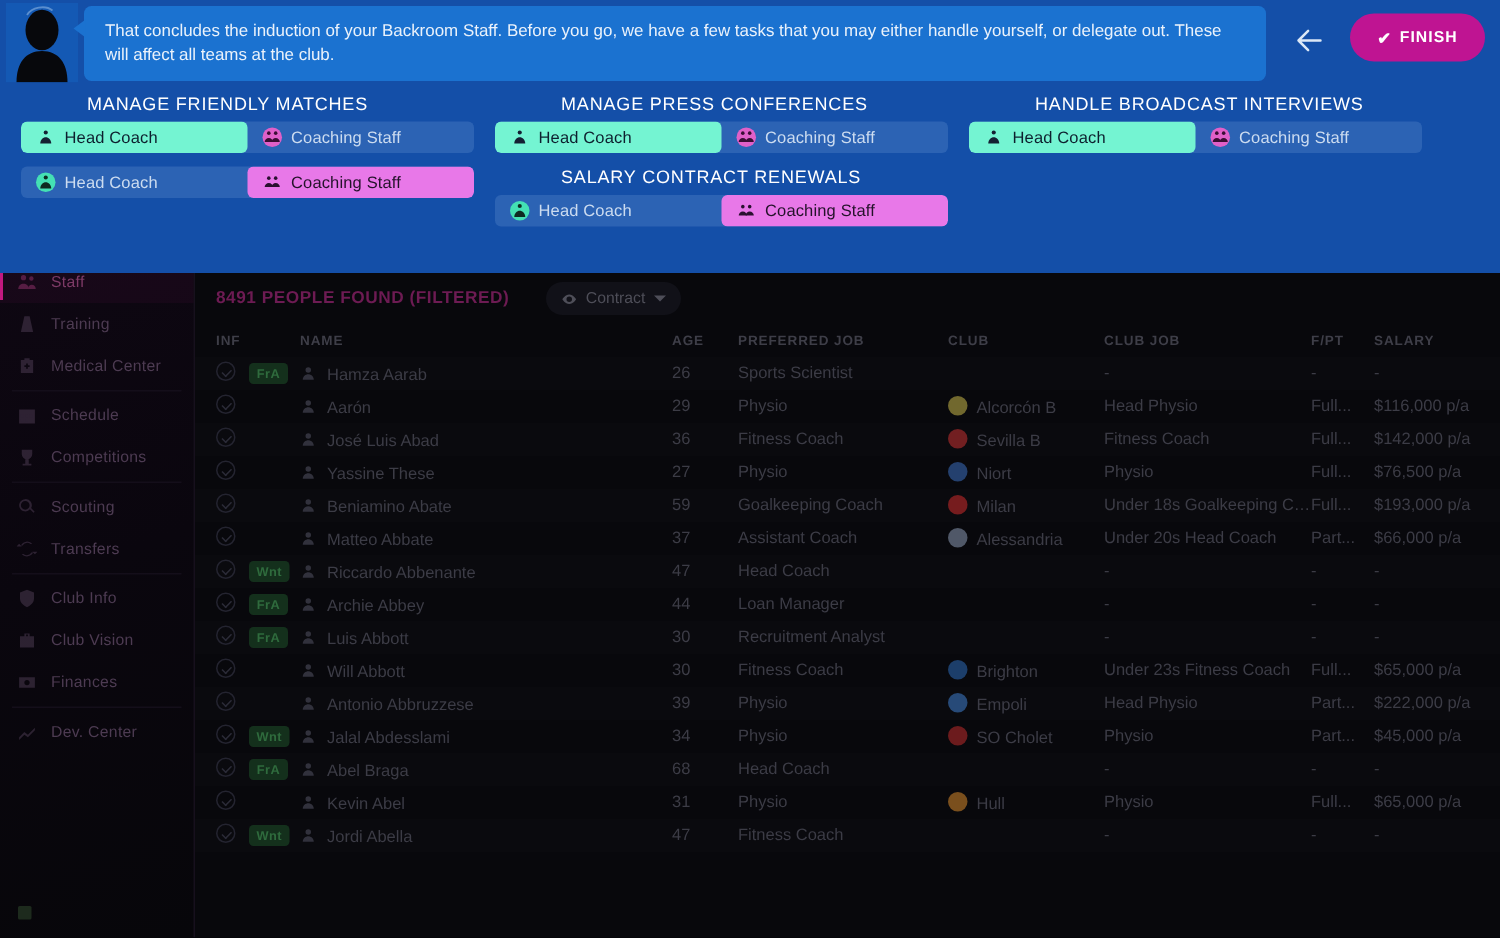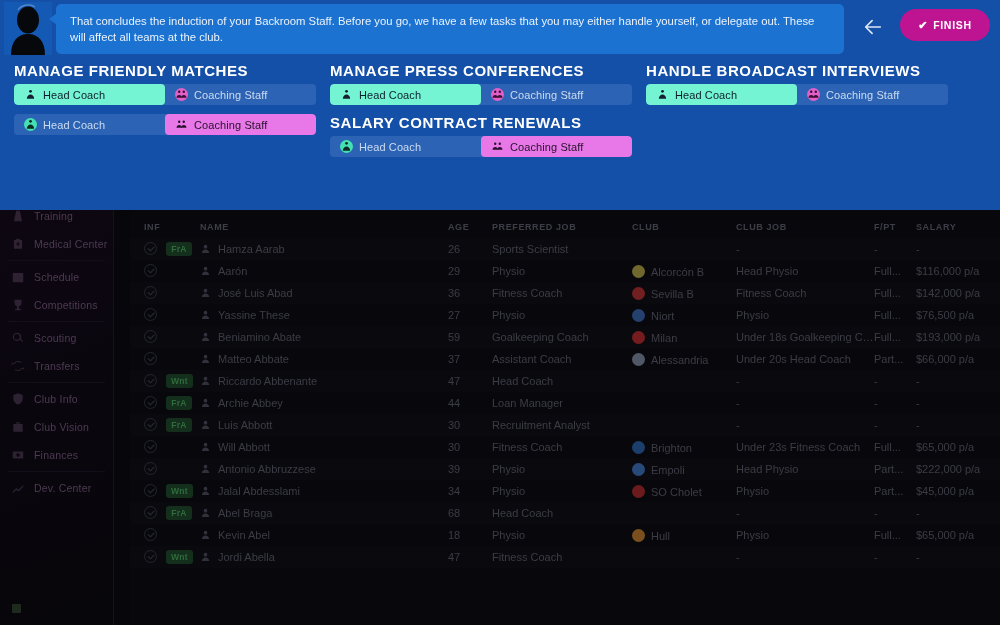--- a/index.html
+++ b/index.html
@@ -8,21 +8,21 @@
     background: #06060a;
     font-family: "Liberation Sans", sans-serif;
     overflow: hidden;
   }
   #root { position: relative; width: 1000px; height: 625px; }
 
   
   .app-bg { position: absolute; inset: 0; background: #07070b; }
 
   .sidebar {
-    position: absolute; left: 0; top: 174px; width: 114px; bottom: 0;
+    position: absolute; left: 0; top: 174px; width: 130px; bottom: 0;
     background: linear-gradient(160deg,#0e0712 0%, #0a060e 45%, #07060a 100%);
     border-right: 1px solid #17101d;
   }
   .side-item {
     position: relative; display: flex; align-items: center; gap: 9px;
     height: 28px; padding: 0 10px; color: #4d3b52; font-size: 10.5px;
     letter-spacing: .2px; white-space: nowrap;
   }
   .side-item.active { color: #7d3a66; background: rgba(120,20,90,.10); }
   .side-item.active::before {
@@ -93,21 +93,21 @@
            padding: 2px 5px; border-radius: 3px; background: #14301c;
            color: #2f6b3d; font-size: 8.5px; font-weight: bold; letter-spacing: .3px; }
   .pico { display: inline-block; width: 11px; height: 11px; margin-right: 7px;
           vertical-align: -1px; }
   .pico svg { width: 11px; height: 11px; fill: #31313c; }
   .clubcrest { display: inline-block; width: 13px; height: 13px; border-radius: 50%;
                margin-right: 6px; vertical-align: -2px; opacity: .55; }
 
   
   .overlay {
-    position: absolute; left: 0; top: 0; width: 1000px; height: 210px;
+    position: absolute; left: 0; top: 0; width: 1000px; height: 182px;
     background: #144fa8; z-index: 5;
   }
   .portrait { position: absolute; left: 4px; top: 2px; width: 48px; height: 53px;
               overflow: hidden; }
   .bubble {
     position: absolute; left: 56px; top: 4px; width: 788px; min-height: 44px;
     background: #1b72d0; border-radius: 5px; color: #eaf2fb;
     font-size: 11.3px; line-height: 16px; padding: 9px 14px;
   }
   .bubble::before {
@@ -126,22 +126,22 @@
     align-items: center; justify-content: center; gap: 5px;
   }
   .finish-btn .tick { font-size: 11px; }
 
   
   .tasks { position: absolute; left: 0; top: 62px; width: 1000px; z-index: 6; }
   .task-row { display: flex; }
   .task {
     width: 302px; margin: 0 0 0 14px; padding-bottom: 9px;
   }
-  .task-title { color: #ffffff; font-size: 15px; font-weight: bold;
-                letter-spacing: .55px; margin-bottom: 5px; }
+  .task-title { color: #ffffff; font-size: 12px; font-weight: normal;
+                letter-spacing: .55px; margin-bottom: 5px; margin-left: 44px; }
   .seg {
     display: flex; height: 21px; border-radius: 4px; overflow: hidden;
     background: #2c63b4;
   }
   .seg-opt {
     flex: 1; display: flex; align-items: center; gap: 6px; padding: 0 10px;
     font-size: 11px; color: #ccdcf0; letter-spacing: .1px;
   }
   .seg-opt.sel-green { background: #74f4d2; color: #0d1f2e; border-radius: 4px; }
   .seg-opt.sel-pink  { background: #e878e8; color: #24122a; border-radius: 4px; }
@@ -496,21 +496,21 @@
               <td>-</td>
               <td>-</td>
             </tr>
             <tr>
               <td style="padding-left: 14px;"><span class="chk"></span></td>
               <td></td>
               <td><span class="pico"><svg viewBox="0 0 24 24">
                     <circle cx="12" cy="8" r="4"></circle>
                     <path d="M4 22c0-5 4-8 8-8s8 3 8 8z"></path>
                   </svg></span><span>Kevin Abel</span></td>
-              <td>18</td>
+              <td>31</td>
               <td>Physio</td>
               <td><span class="clubcrest" style="background:#d98a2b"></span><span>Hull</span></td>
               <td>Physio</td>
               <td>Full...</td>
               <td>$65,000 p/a</td>
             </tr>
             <tr>
               <td style="padding-left: 14px;"><span class="chk"></span></td>
               <td><span class="badge">Wnt</span></td>
               <td><span class="pico"><svg viewBox="0 0 24 24">

